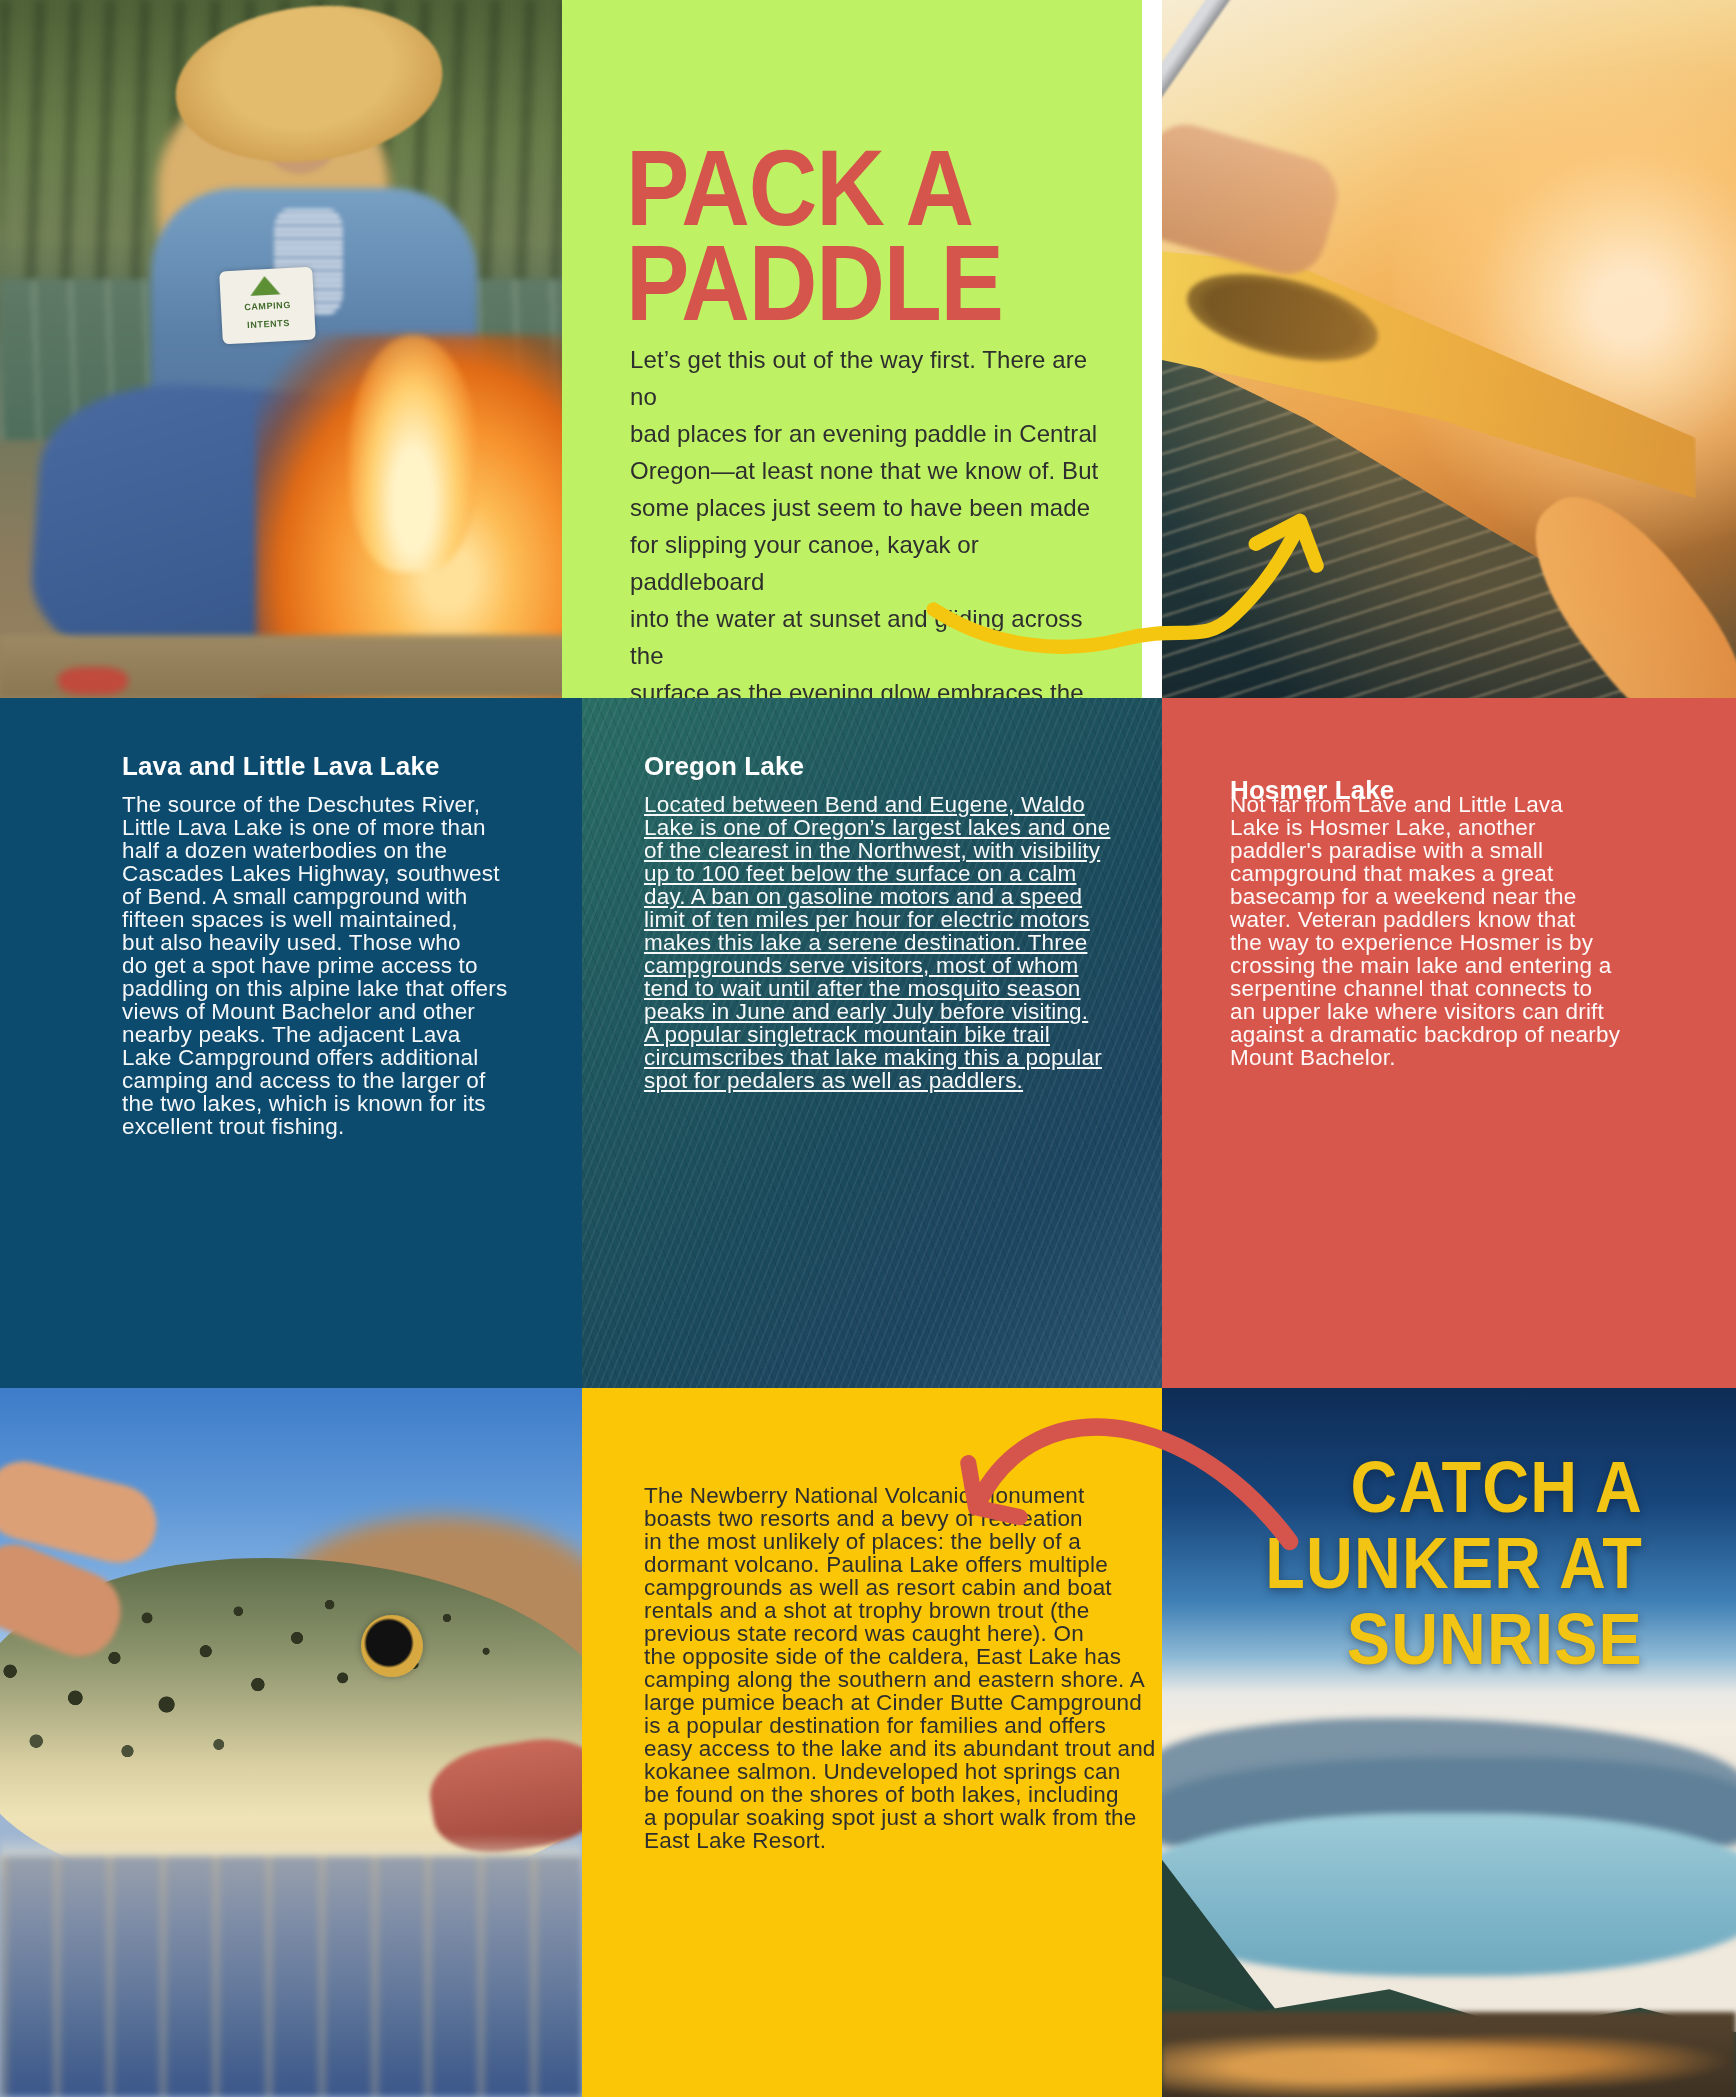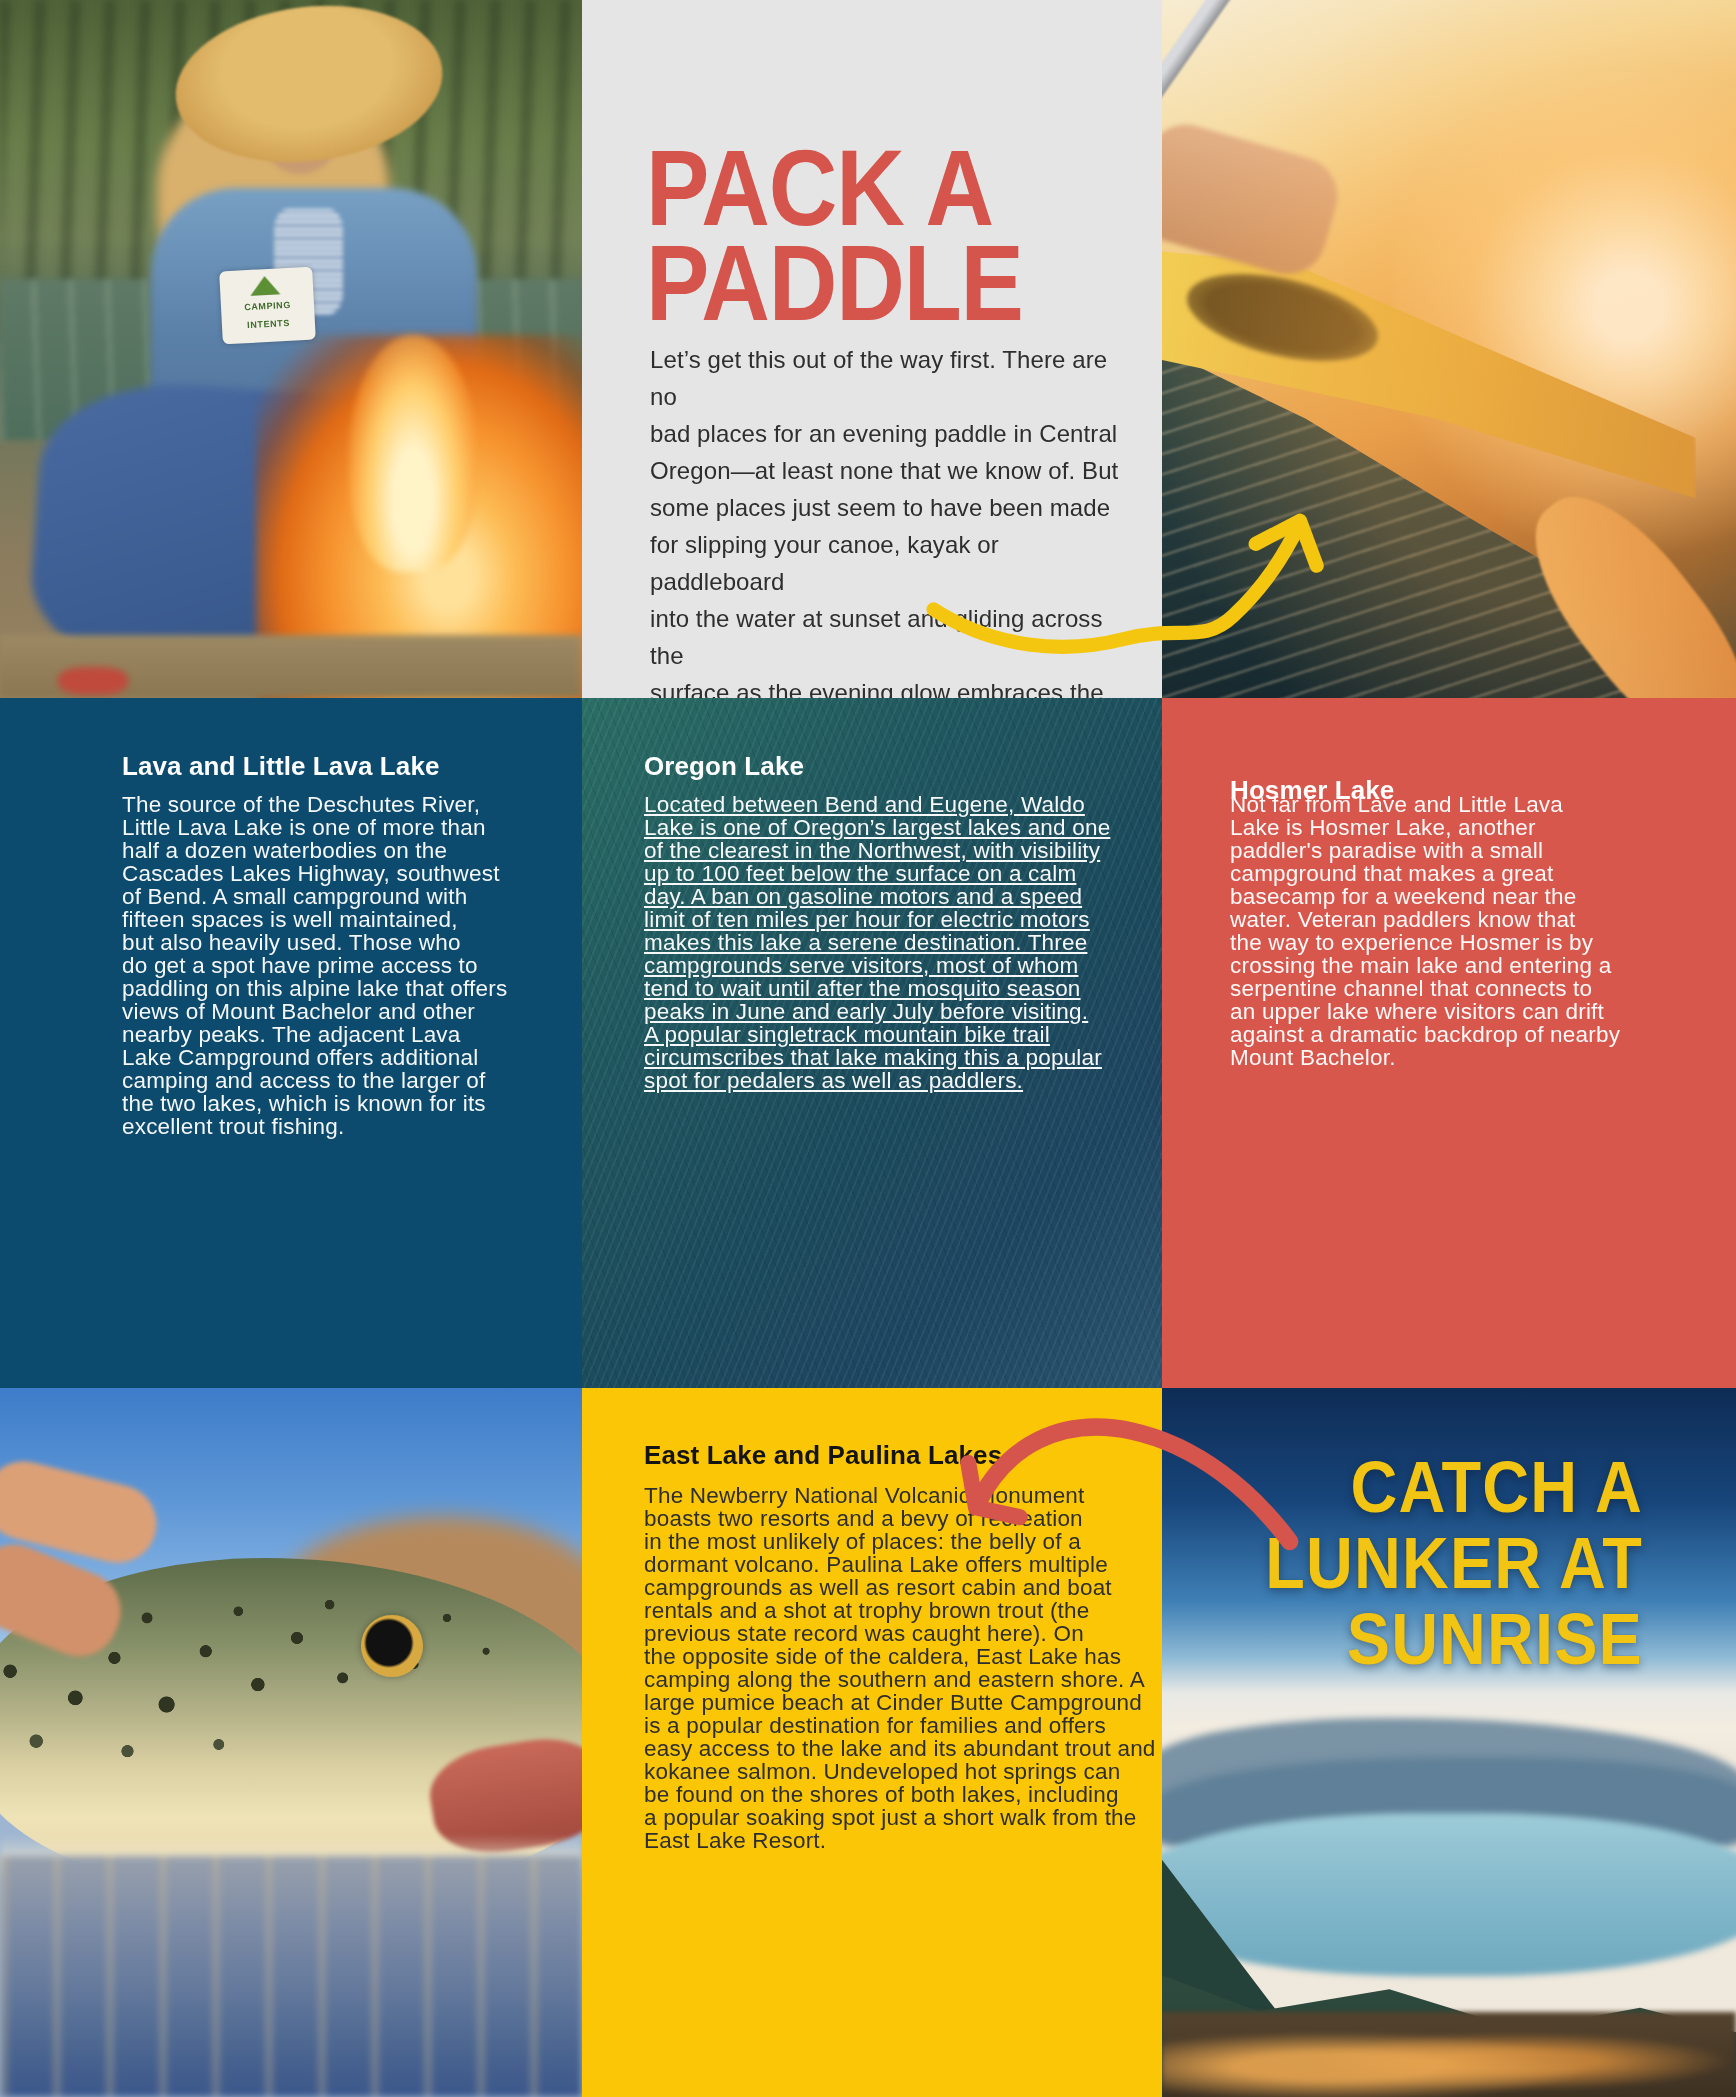--- a/index.html
+++ b/index.html
@@ -6,21 +6,21 @@
   #canvas{
     position:relative;width:1736px;height:2097px;overflow:hidden;
     background:#fff;font-family:"Liberation Sans",sans-serif;
   }
   .abs{position:absolute;}
   .photo{overflow:hidden;}
   .photo .abs{pointer-events:none;}
 
   
   #campfire-photo{left:0;top:0;width:582px;height:698px;}
-  #intro-panel{left:582px;top:0;width:580px;height:698px;background:#e5e5e5;}
+  #intro-panel{left:562px;top:0;width:580px;height:698px;background:#bef264;}
   #kayak-photo{left:1162px;top:0;width:574px;height:698px;}
   #lava-panel{left:0;top:698px;width:582px;height:690px;background:#0c4a6e;}
   #waldo-panel{left:582px;top:698px;width:580px;height:690px;
      background:
        repeating-linear-gradient(112deg, rgba(255,255,255,0.055) 0 1.9px, rgba(255,255,255,0) 1.9px 7px),
        repeating-linear-gradient(68deg, rgba(0,20,30,0.10) 0 1.3px, rgba(0,0,0,0) 1.3px 9px),
        linear-gradient(135deg,#2a6e64 0%,#20585f 28%,#1b4b5c 55%,#1e4560 76%,#29536e 100%);}
   #hosmer-panel{left:1162px;top:698px;width:574px;height:690px;background:#D8574D;}
   #fish-photo{left:0;top:1388px;width:582px;height:709px;}
   #east-panel{left:582px;top:1388px;width:580px;height:709px;background:#FAC606;}
@@ -309,21 +309,20 @@
     <div class="abs fs-finger1"></div>
     <div class="abs fs-body"></div>
     <div class="abs fs-finger2"></div>
     <div class="abs fs-mouth"></div>
     <div class="abs fs-eye"></div>
     <div class="abs fs-foam"></div>
     <div class="abs fs-water"></div>
   </div>
 
   <div class="abs dark-text" id="east-panel">
-    <div class="abs panel-heading" style="left:62px;top:52px;width:489px;">East Lake and Paulina Lakes</div>
     <div class="abs panel-body" style="left:62px;top:96px;width:514px;">The Newberry National Volcanic Monument
 boasts two resorts and a bevy of recreation
 in the most unlikely of places: the belly of a
 dormant volcano. Paulina Lake offers multiple
 campgrounds as well as resort cabin and boat
 rentals and a shot at trophy brown trout (the
 previous state record was caught here). On
 the opposite side of the caldera, East Lake has
 camping along the southern and eastern shore. A
 large pumice beach at Cinder Butte Campground

